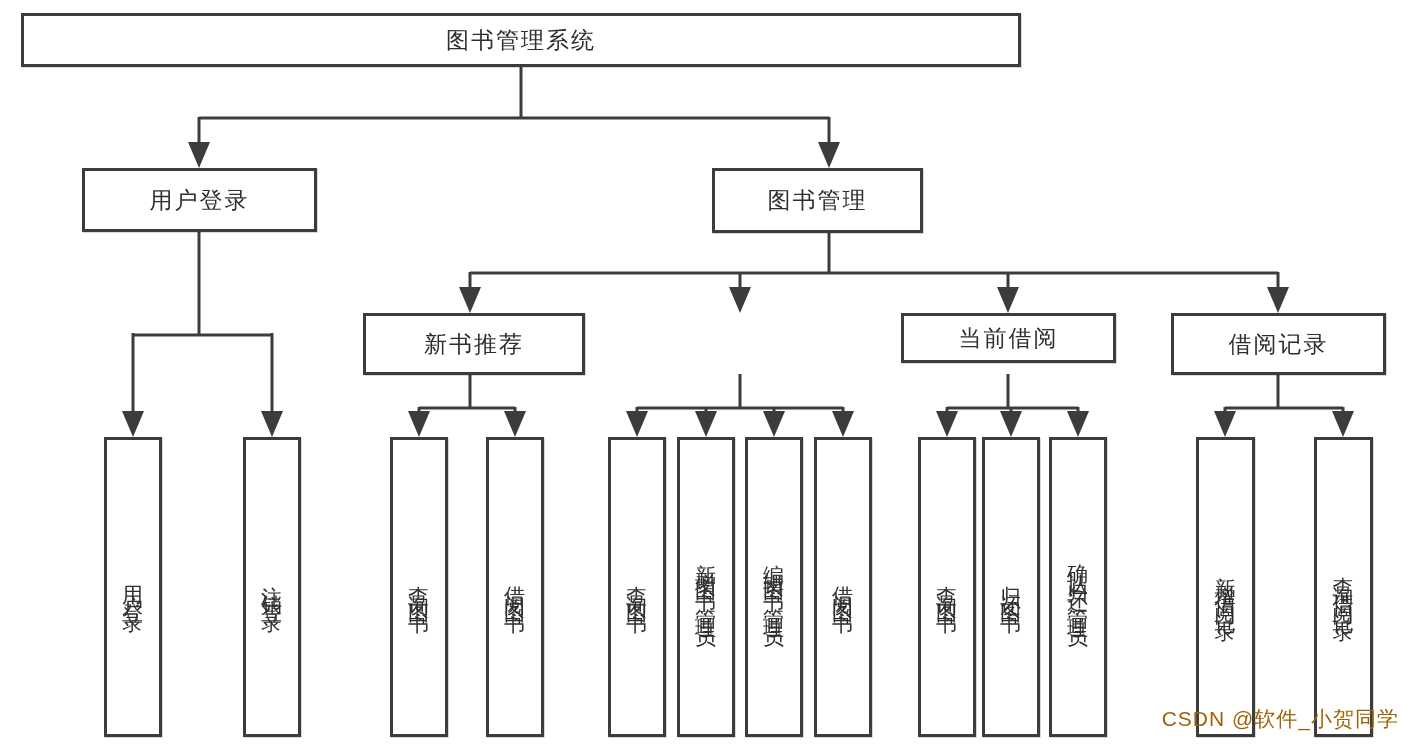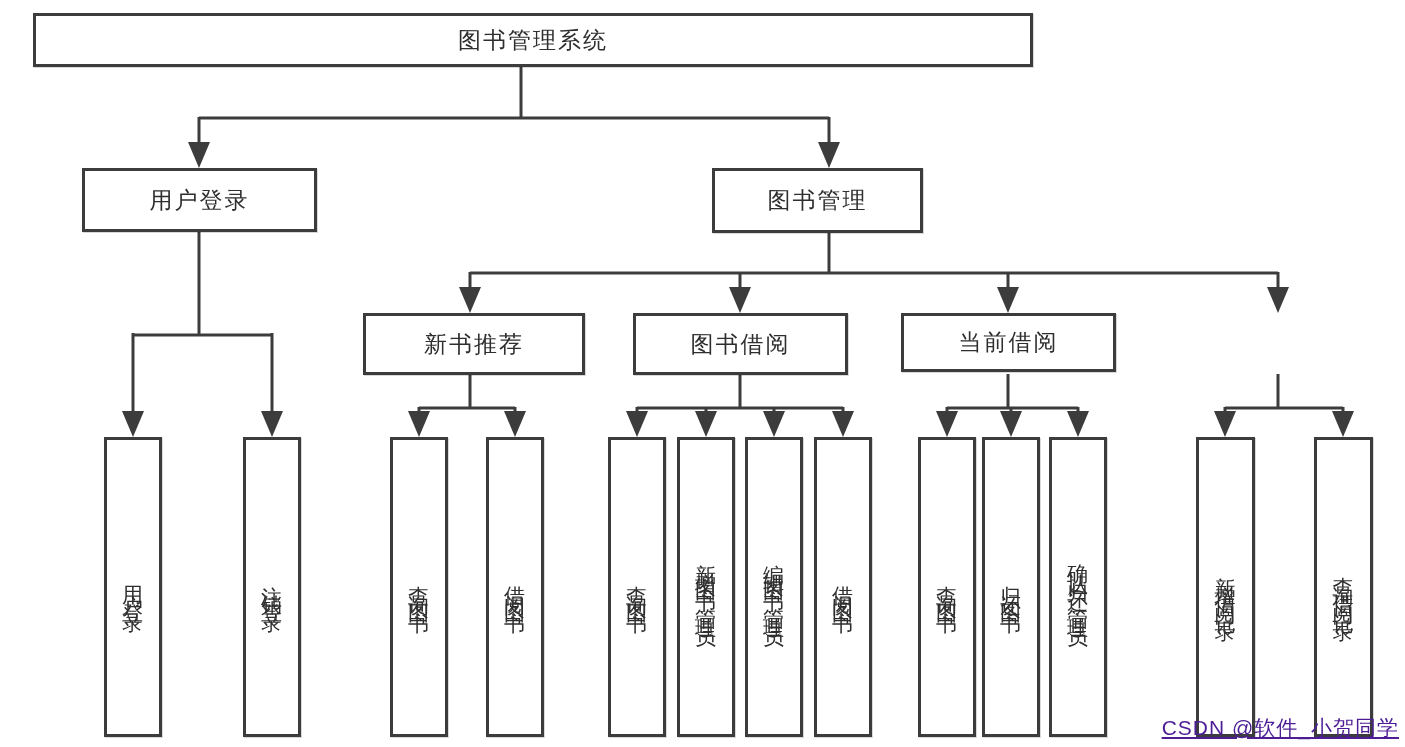--- a/index.html
+++ b/index.html
@@ -51,27 +51,26 @@
     text-orientation: mixed;
     font-size: 21px;
     color: #2e2e2e;
     letter-spacing: 9px;
     line-height: 1;
     white-space: nowrap;
   }
   #watermark {
     position: absolute;
     right: 6px;
-    bottom: 5px;
+    bottom: 14px;
     font-size: 21px;
-    color: #4c1d95;
+    color: #a16207;
     letter-spacing: 1px;
     z-index: 5;
     white-space: nowrap;
-    text-decoration: underline;
   }
 </style>
 </head>
 <body>
 
 <div id="canvas">
 
   <svg id="connectors" width="1405" height="747" viewBox="0 0 1405 747">
     <g stroke="#3c3c3c" stroke-width="3" fill="none">
 
@@ -131,28 +130,28 @@
       <polygon points="763,411 785,411 774,437"></polygon>
       <polygon points="832,411 854,411 843,437"></polygon>
       <polygon points="936,411 958,411 947,437"></polygon>
       <polygon points="1000,411 1022,411 1011,437"></polygon>
       <polygon points="1067,411 1089,411 1078,437"></polygon>
       <polygon points="1214,411 1236,411 1225,437"></polygon>
       <polygon points="1332,411 1354,411 1343,437"></polygon>
     </g>
   </svg>
 
-  <div class="node" style="left:21px; top:13px; width:1000px; height:54px;margin-left:12px;">图书管理系统</div>
+  <div class="node" style="left:21px; top:13px; width:1000px; height:54px;">图书管理系统</div>
 
   <div class="node" style="left:82px; top:168px; width:235px; height:64px;">用户登录</div>
   <div class="node" style="left:712px; top:168px; width:211px; height:65px;">图书管理</div>
 
   <div class="node" style="left:363px; top:313px; width:222px; height:62px;">新书推荐</div>
-  <div class="node" style="left:633px; top:313px; width:215px; height:62px;">图书借阅</div>
-  <div class="node" style="left:901px; top:313px; width:215px; height:59px;">当前借阅</div>
+  <div class="node" style="left:901px; top:313px; width:215px; height:50px;">当前借阅</div>
+  <div class="node" style="left:1171px; top:313px; width:215px; height:62px;">借阅记录</div>
 
   <div class="vnode" style="left:104px; top:437px; width:58px; height:300px;">
     <span class="vlabel">用户登录</span>
   </div>
   <div class="vnode" style="left:243px; top:437px; width:58px; height:300px;">
     <span class="vlabel">注销登录</span>
   </div>
 
   <div class="vnode" style="left:390px; top:437px; width:58px; height:300px;">
     <span class="vlabel">查询图书</span>

